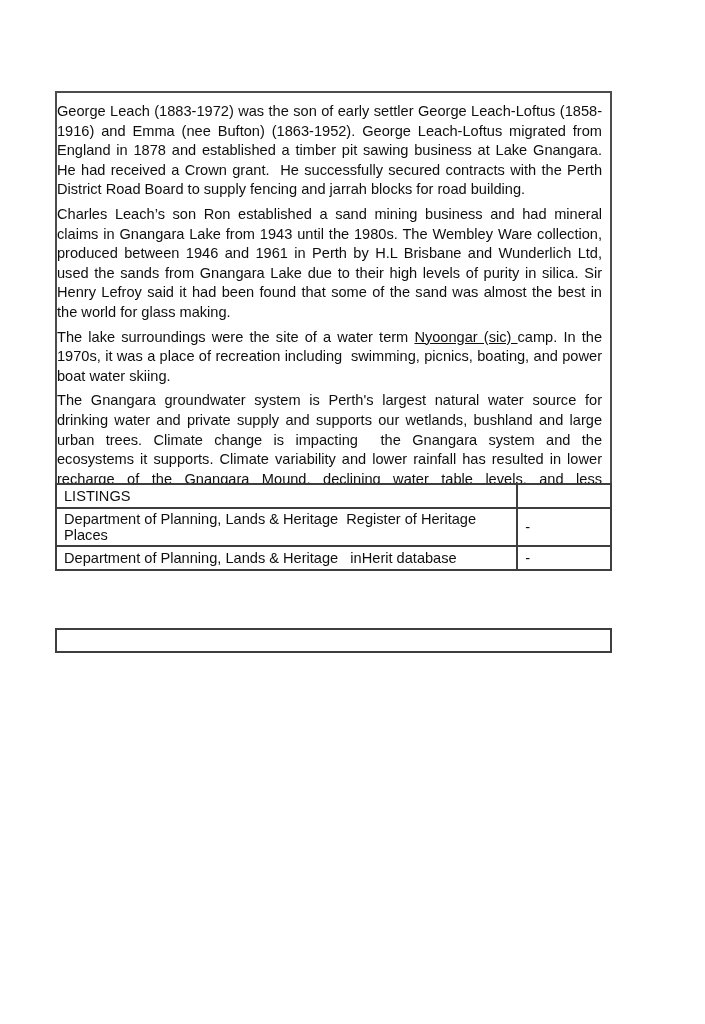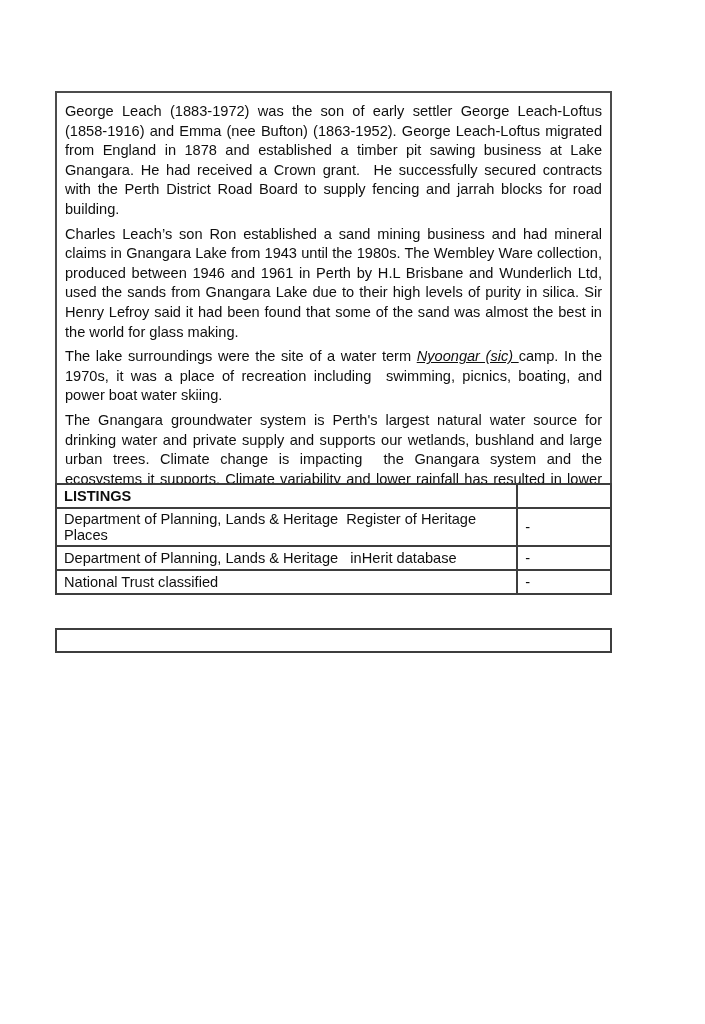--- a/index.html
+++ b/index.html
@@ -19,52 +19,52 @@
     background: #ffffff;
   }
 
   
   .desc-box {
     position: absolute;
     left: 55px;
     top: 91px;
     width: 557px;
     border: 2px solid #4c4c4c;
-    padding: 9px 8px 7px 8px;
+    padding: 9px 8px 7px 0;
     background: #ffffff;
   }
   .desc-box p {
     font-size: 14.6px;
     line-height: 19.6px;
     text-align: justify;
     white-space: pre-wrap;
     margin: 0 0 5px 0;
   }
   .desc-box p:last-child { margin-bottom: 0; }
-  .underlined { text-decoration: underline; font-style: italic; }
+  .underlined { text-decoration: underline; }
 
   
   table {
     position: absolute;
     left: 55px;
     width: 557px;
     border-collapse: collapse;
     background: #ffffff;
   }
   .listings-table { top: 483px; }
   .supporting-table { top: 628px; }
   td {
     border: 2px solid #3e3e3e;
     font-size: 14.6px;
     padding: 2px 7px;
     height: 24px;
     vertical-align: middle;
     white-space: pre-wrap;
   }
-  td.bold { font-weight: bold; }
+  td.bold { font-weight: normal; }
   .listings-table col.c1 { width: 463px; }
   .listings-table col.c2 { width: 94px; }
   .supporting-table .empty-row td { height: 23px; }
 </style>
 </head>
 <body>
 
 <div class="page">
 
   <div class="desc-box">
@@ -85,24 +85,20 @@
         <td></td>
       </tr>
       <tr>
         <td>Department of Planning, Lands &amp; Heritage  Register of Heritage Places</td>
         <td>-</td>
       </tr>
       <tr>
         <td>Department of Planning, Lands &amp; Heritage   inHerit database</td>
         <td>-</td>
       </tr>
-      <tr>
-        <td>National Trust classified</td>
-        <td>-</td>
-      </tr>
     </tbody>
   </table>
 
   <table class="supporting-table">
     <tbody>
       <tr class="empty-row">
         <td></td>
       </tr>
     </tbody>
   </table>

